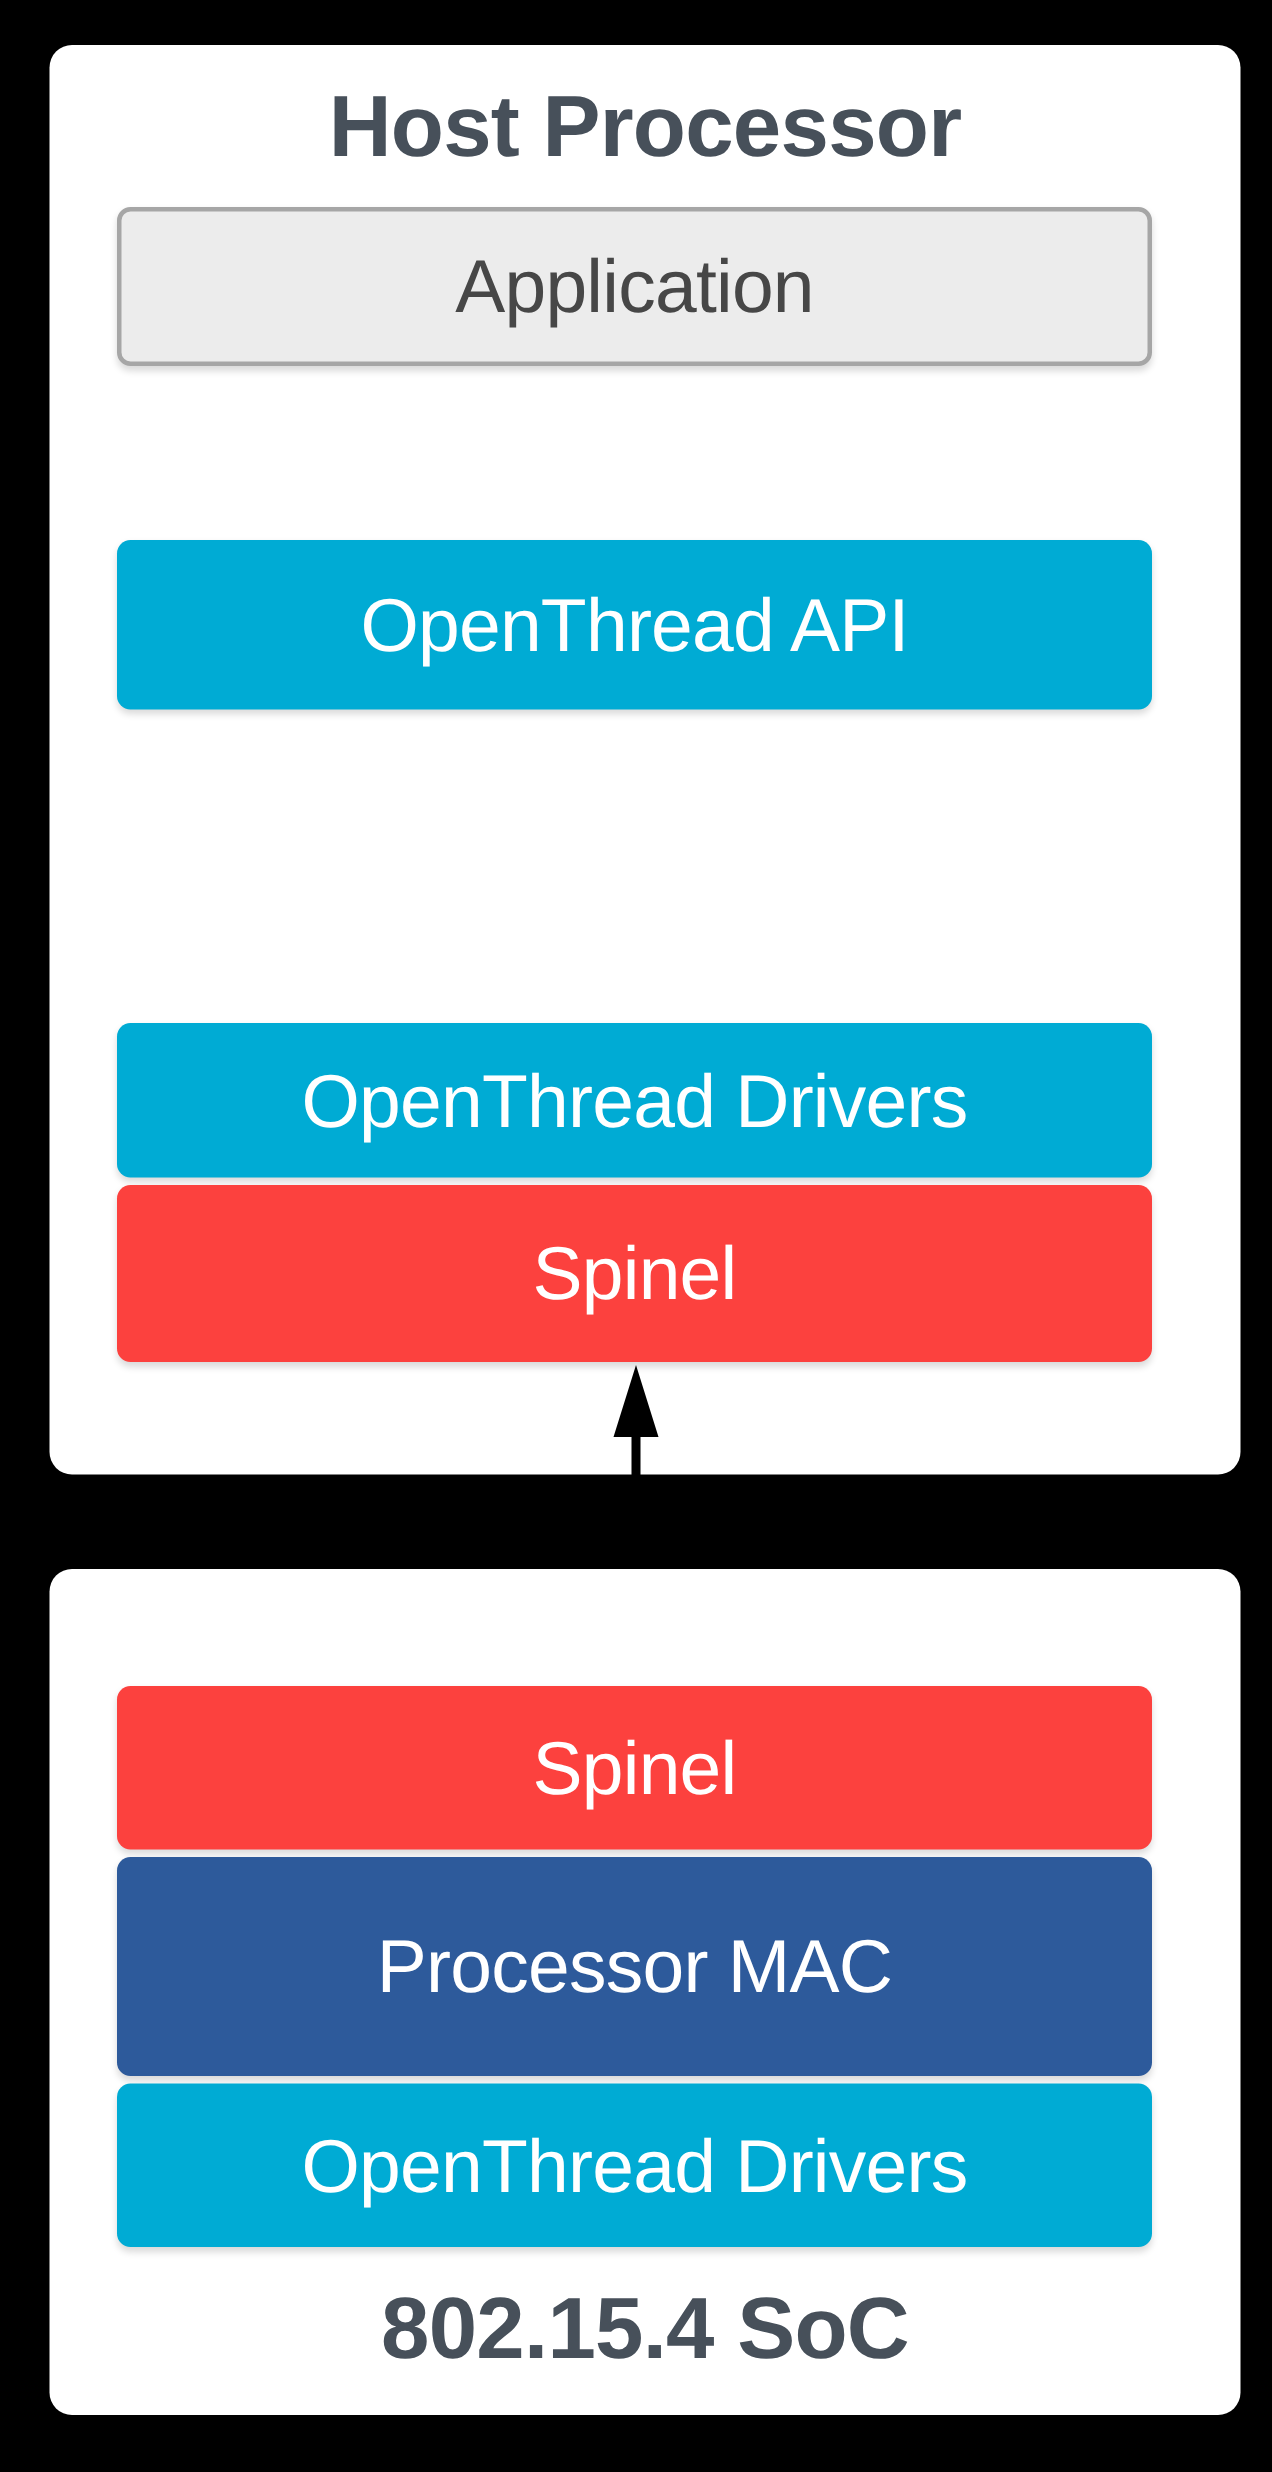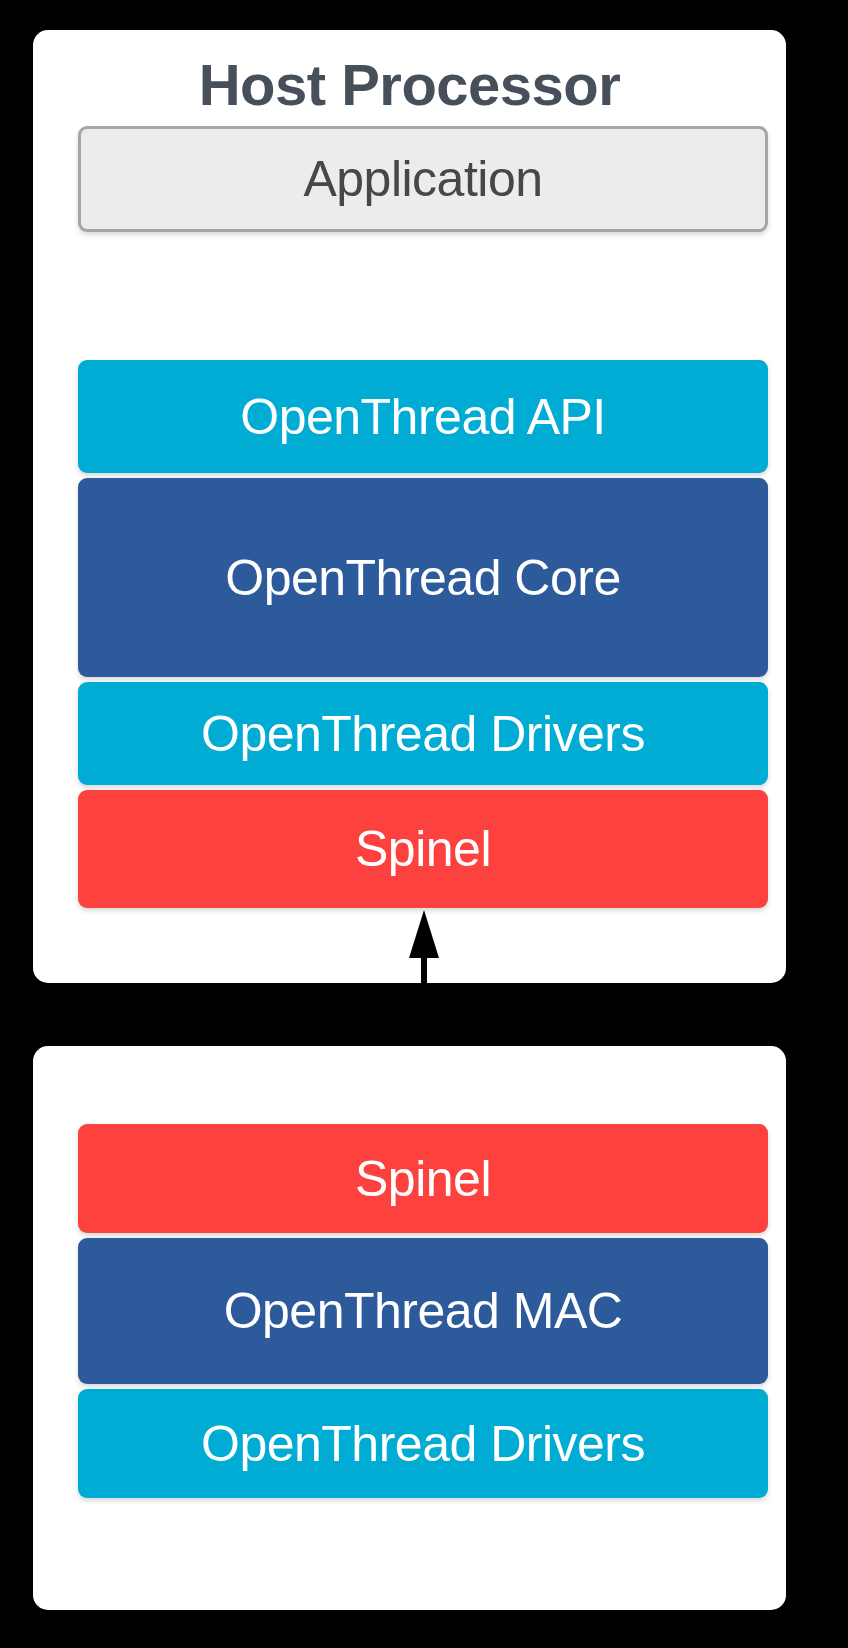--- a/index.html
+++ b/index.html
@@ -14,20 +14,21 @@
     font-family: "Liberation Sans", sans-serif;
     overflow: hidden;
   }
 
   .panel {
     position: absolute;
     left: 33px;
     width: 753px;
     background: var(--panel-bg, #ffffff);
     border-radius: 15px;
+    padding-left: 41px;
   }
   .panel-host { top: 30px; height: 953px; }
   .panel-soc  { top: 1046px; height: 564px; }
 
   .panel-title {
     position: absolute;
     left: 0;
     width: 100%;
     text-align: center;
     font-size: 58px;
@@ -56,21 +57,21 @@
   .c-gray {
     background: var(--gray-fill, #ECECEC);
     border: 3px solid var(--gray-border, #A6A6A6);
     color: var(--dark-label-text, #474747);
   }
   .c-cyan { background: var(--cyan, #00ABD4); color: var(--light-label-text, #fff); }
   .c-blue { background: var(--blue, #2D5A9B); color: var(--light-label-text, #fff); }
   .c-red  { background: var(--red, #FC413E);  color: var(--light-label-text, #fff); }
 
   
-  .l-app      { top: 96px; height: 106px; }
+  .l-app      { top: 108px; height: 106px; }
   .l-tp       { top: 223px; height: 95px;  }
   .l-api      { top: 330px; height: 113px; text-align: right; }
   .l-core     { top: 448px; height: 199px; }
   .l-drivers1 { top: 652px; height: 103px; }
   .l-spinel1  { top: 760px; height: 118px; }
 
   
   .l-spinel2  { top: 78px;  height: 109px; }
   .l-mac      { top: 192px; height: 146px; }
   .l-drivers2 { top: 343px; height: 109px; }
@@ -88,31 +89,31 @@
 <body>
 
 <div class="panel panel-host">
   <div class="panel-title">Host Processor</div>
 
   <div class="layer c-gray l-app">Application</div>
 
 
   <div class="layer c-cyan l-api">OpenThread API</div>
 
-  <div class="layer c-blue l-core">OpenThread Core</div>
 
   <div class="layer c-cyan l-drivers1">OpenThread Drivers</div>
 
   <div class="layer c-red l-spinel1">Spinel</div>
 </div>
 
 <svg class="connector" viewBox="0 0 40 220" xmlns="http://www.w3.org/2000/svg" aria-hidden="true">
   <path fill="currentColor" d="M20 2 L35 50 L23 50 L23 170 L35 170 L20 218 L5 170 L17 170 L17 50 L5 50 Z"></path>
 </svg>
 
 <div class="panel panel-soc">
   <div class="layer c-red l-spinel2">Spinel</div>
 
-  <div class="layer c-blue l-mac">OpenThread MAC</div>
+  <div class="layer c-blue l-mac">Processor MAC</div>
 
   <div class="layer c-cyan l-drivers2">OpenThread Drivers</div>
 
+  <div class="panel-title">802.15.4 SoC</div>
 </div>
 
 </body></html>

